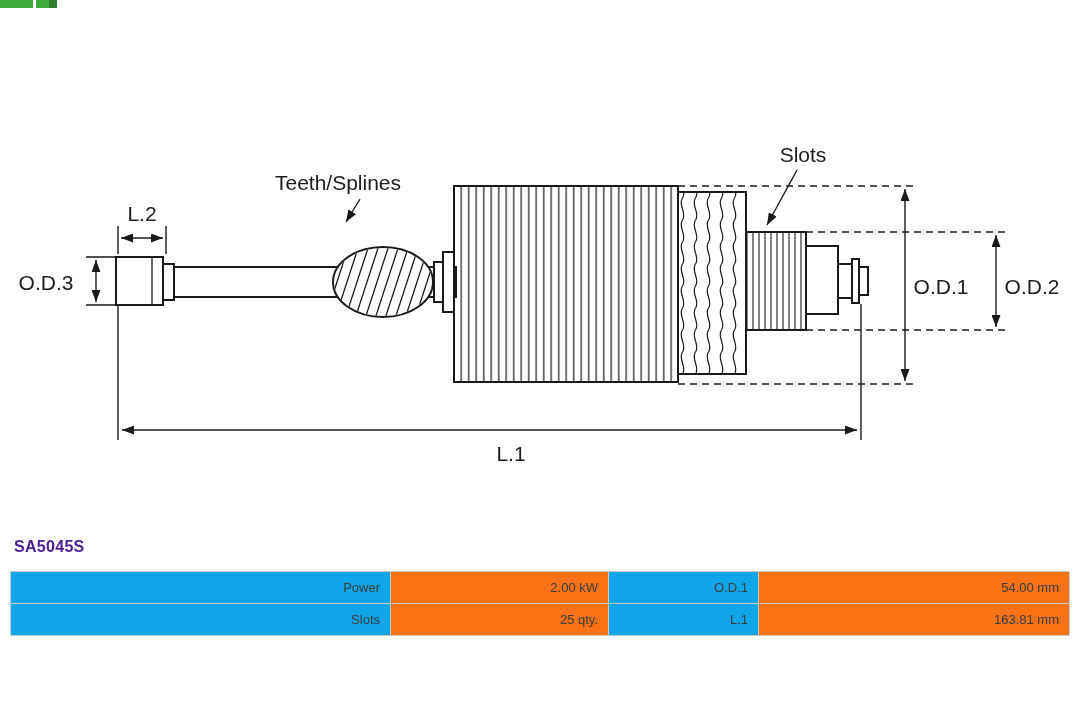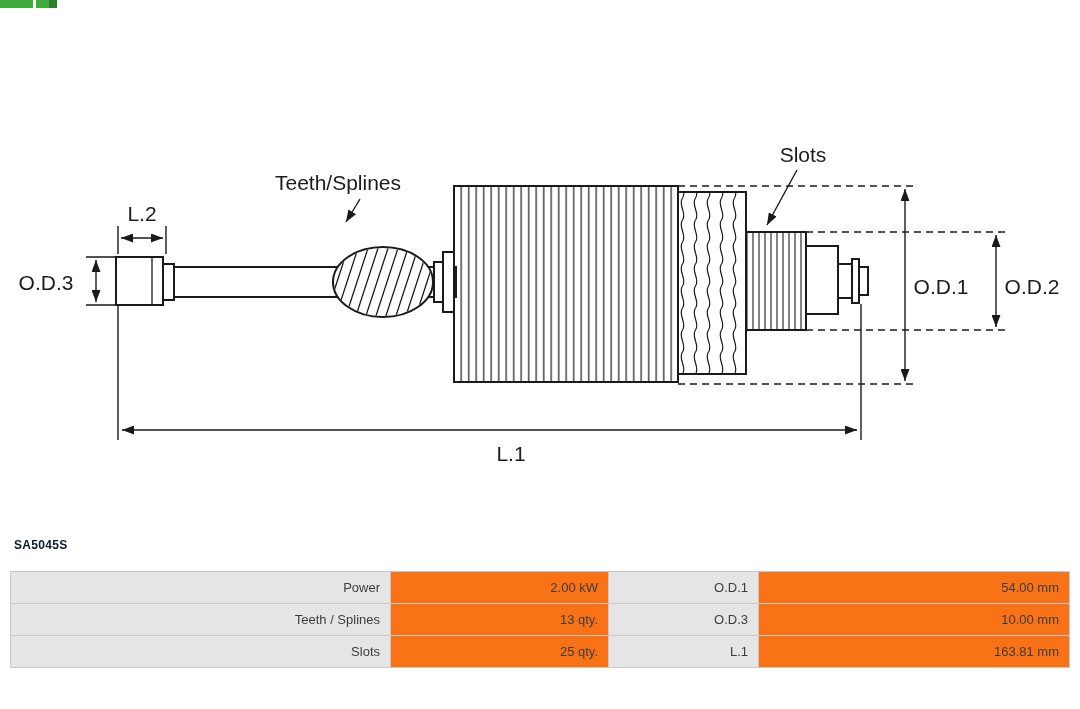--- a/index.html
+++ b/index.html
@@ -1,27 +1,27 @@
 <!DOCTYPE html>
 <html><head>
 <meta charset="utf-8">
 <style>
   html,body{margin:0;padding:0;background:#fff;}
   body{width:1080px;height:709px;position:relative;overflow:hidden;
        font-family:"Liberation Sans",sans-serif;}
   .logo-frag{position:absolute;left:0;top:0;width:57px;height:8px;
        background:linear-gradient(90deg,#3fa93c 0 58%,#fff 58% 63%,#3fa93c 63% 86%,#2d7d2b 86% 100%);}
   .drawing{position:absolute;left:0;top:0;width:1080px;height:520px;}
-  .part-number{position:absolute;left:14px;top:538px;font-size:12px;font-weight:bold;
-       color:#0f172a;letter-spacing:0.3px;}
+  .part-number{position:absolute;left:14px;top:538px;font-size:16px;font-weight:bold;
+       color:#4c1d95;letter-spacing:0.3px;}
   table.specs{position:absolute;left:10px;top:571px;width:1059px;border-collapse:collapse;
        table-layout:fixed;font-size:13px;color:#3c3c3c;}
   table.specs td{border:1px solid #c9c9c9;height:31px;padding:0 10px 0 4px;text-align:right;
        overflow:hidden;white-space:nowrap;}
-  td.k{background:#e5e5e5;}
+  td.k{background:#0ea5e9;}
   td.v{background:#f97316;}
   
   .part{fill:#fff;stroke:#1a1a1a;stroke-width:2;}
   .patfill{stroke:#1a1a1a;stroke-width:2;}
   .dim{stroke:#1a1a1a;stroke-width:1.4;fill:none;}
   .dash{stroke:#1a1a1a;stroke-width:1.4;fill:none;stroke-dasharray:7 5;}
   .hatch{stroke:#1a1a1a;stroke-width:1.3;fill:none;}
   text.lbl{font-family:"Liberation Sans",sans-serif;font-size:21px;fill:#1c1c1c;}
 </style>
 </head>
@@ -142,25 +142,19 @@
       <col style="width:311px">
   </colgroup>
   <tbody>
     <tr>
       <td class="k">Power</td>
       <td class="v">2.00 kW</td>
       <td class="k">O.D.1</td>
       <td class="v">54.00 mm</td>
     </tr>
     <tr>
-      <td class="k">Teeth / Splines</td>
-      <td class="v">13 qty.</td>
-      <td class="k">O.D.3</td>
-      <td class="v">10.00 mm</td>
-    </tr>
-    <tr>
       <td class="k">Slots</td>
       <td class="v">25 qty.</td>
       <td class="k">L.1</td>
       <td class="v">163.81 mm</td>
     </tr>
   </tbody>
 </table>
 
 </body></html>

